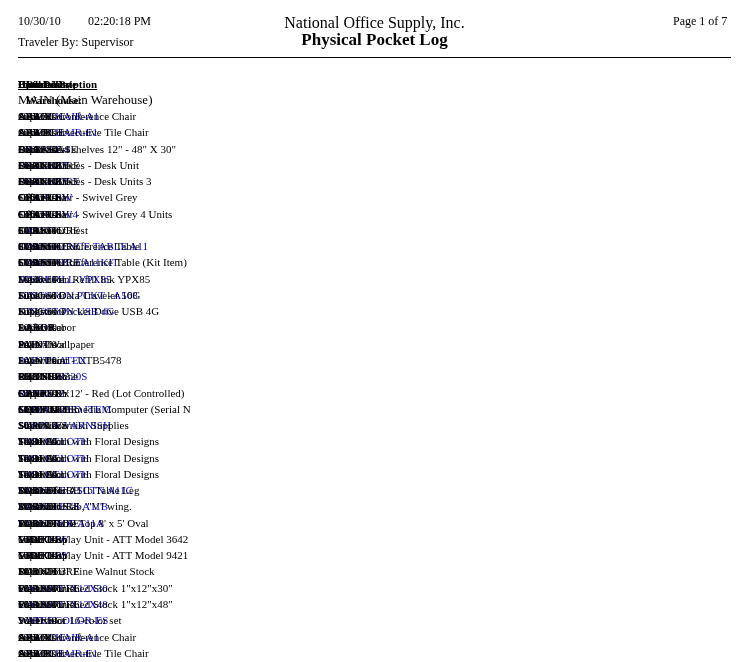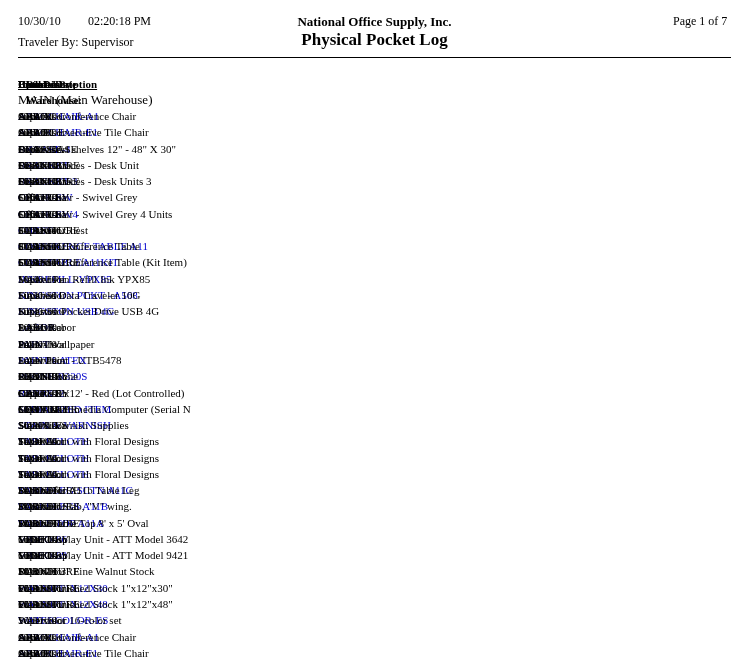--- a/index.html
+++ b/index.html
@@ -6,21 +6,21 @@
   .page{
     position:relative;
     width:749px;height:662px;
     background:#ffffff;
     font-family:"Liberation Serif","DejaVu Serif",serif;
     color:#000000;
     overflow:hidden;
   }
   .abs{position:absolute;white-space:nowrap;}
   .hdr-small{font-size:12px;}
-  .company{font-weight:bold;font-size:13px;left:0;right:0;text-align:center;}
+  .company{font-weight:normal;font-size:16px;left:0;right:0;text-align:center;}
   .report-title{font-weight:bold;font-size:17px;left:0;right:0;text-align:center;}
   .rule{position:absolute;left:18px;width:713px;height:0;border-top:1px solid #000000;}
   .colhead-row,.data-row,.warehouse-row{position:absolute;left:18px;right:0;height:16.28px;}
   .cell{position:absolute;white-space:nowrap;font-size:11px;line-height:16.28px;}
   .colhead{font-weight:bold;text-decoration:underline;}
   .c0{left:0;margin-left:8px;}
   .c1{left:70;font-family:Liberation Serif, serif;}
   .c2{left:210;}
   .c3{left:380;}
   .c4{left:456;}

